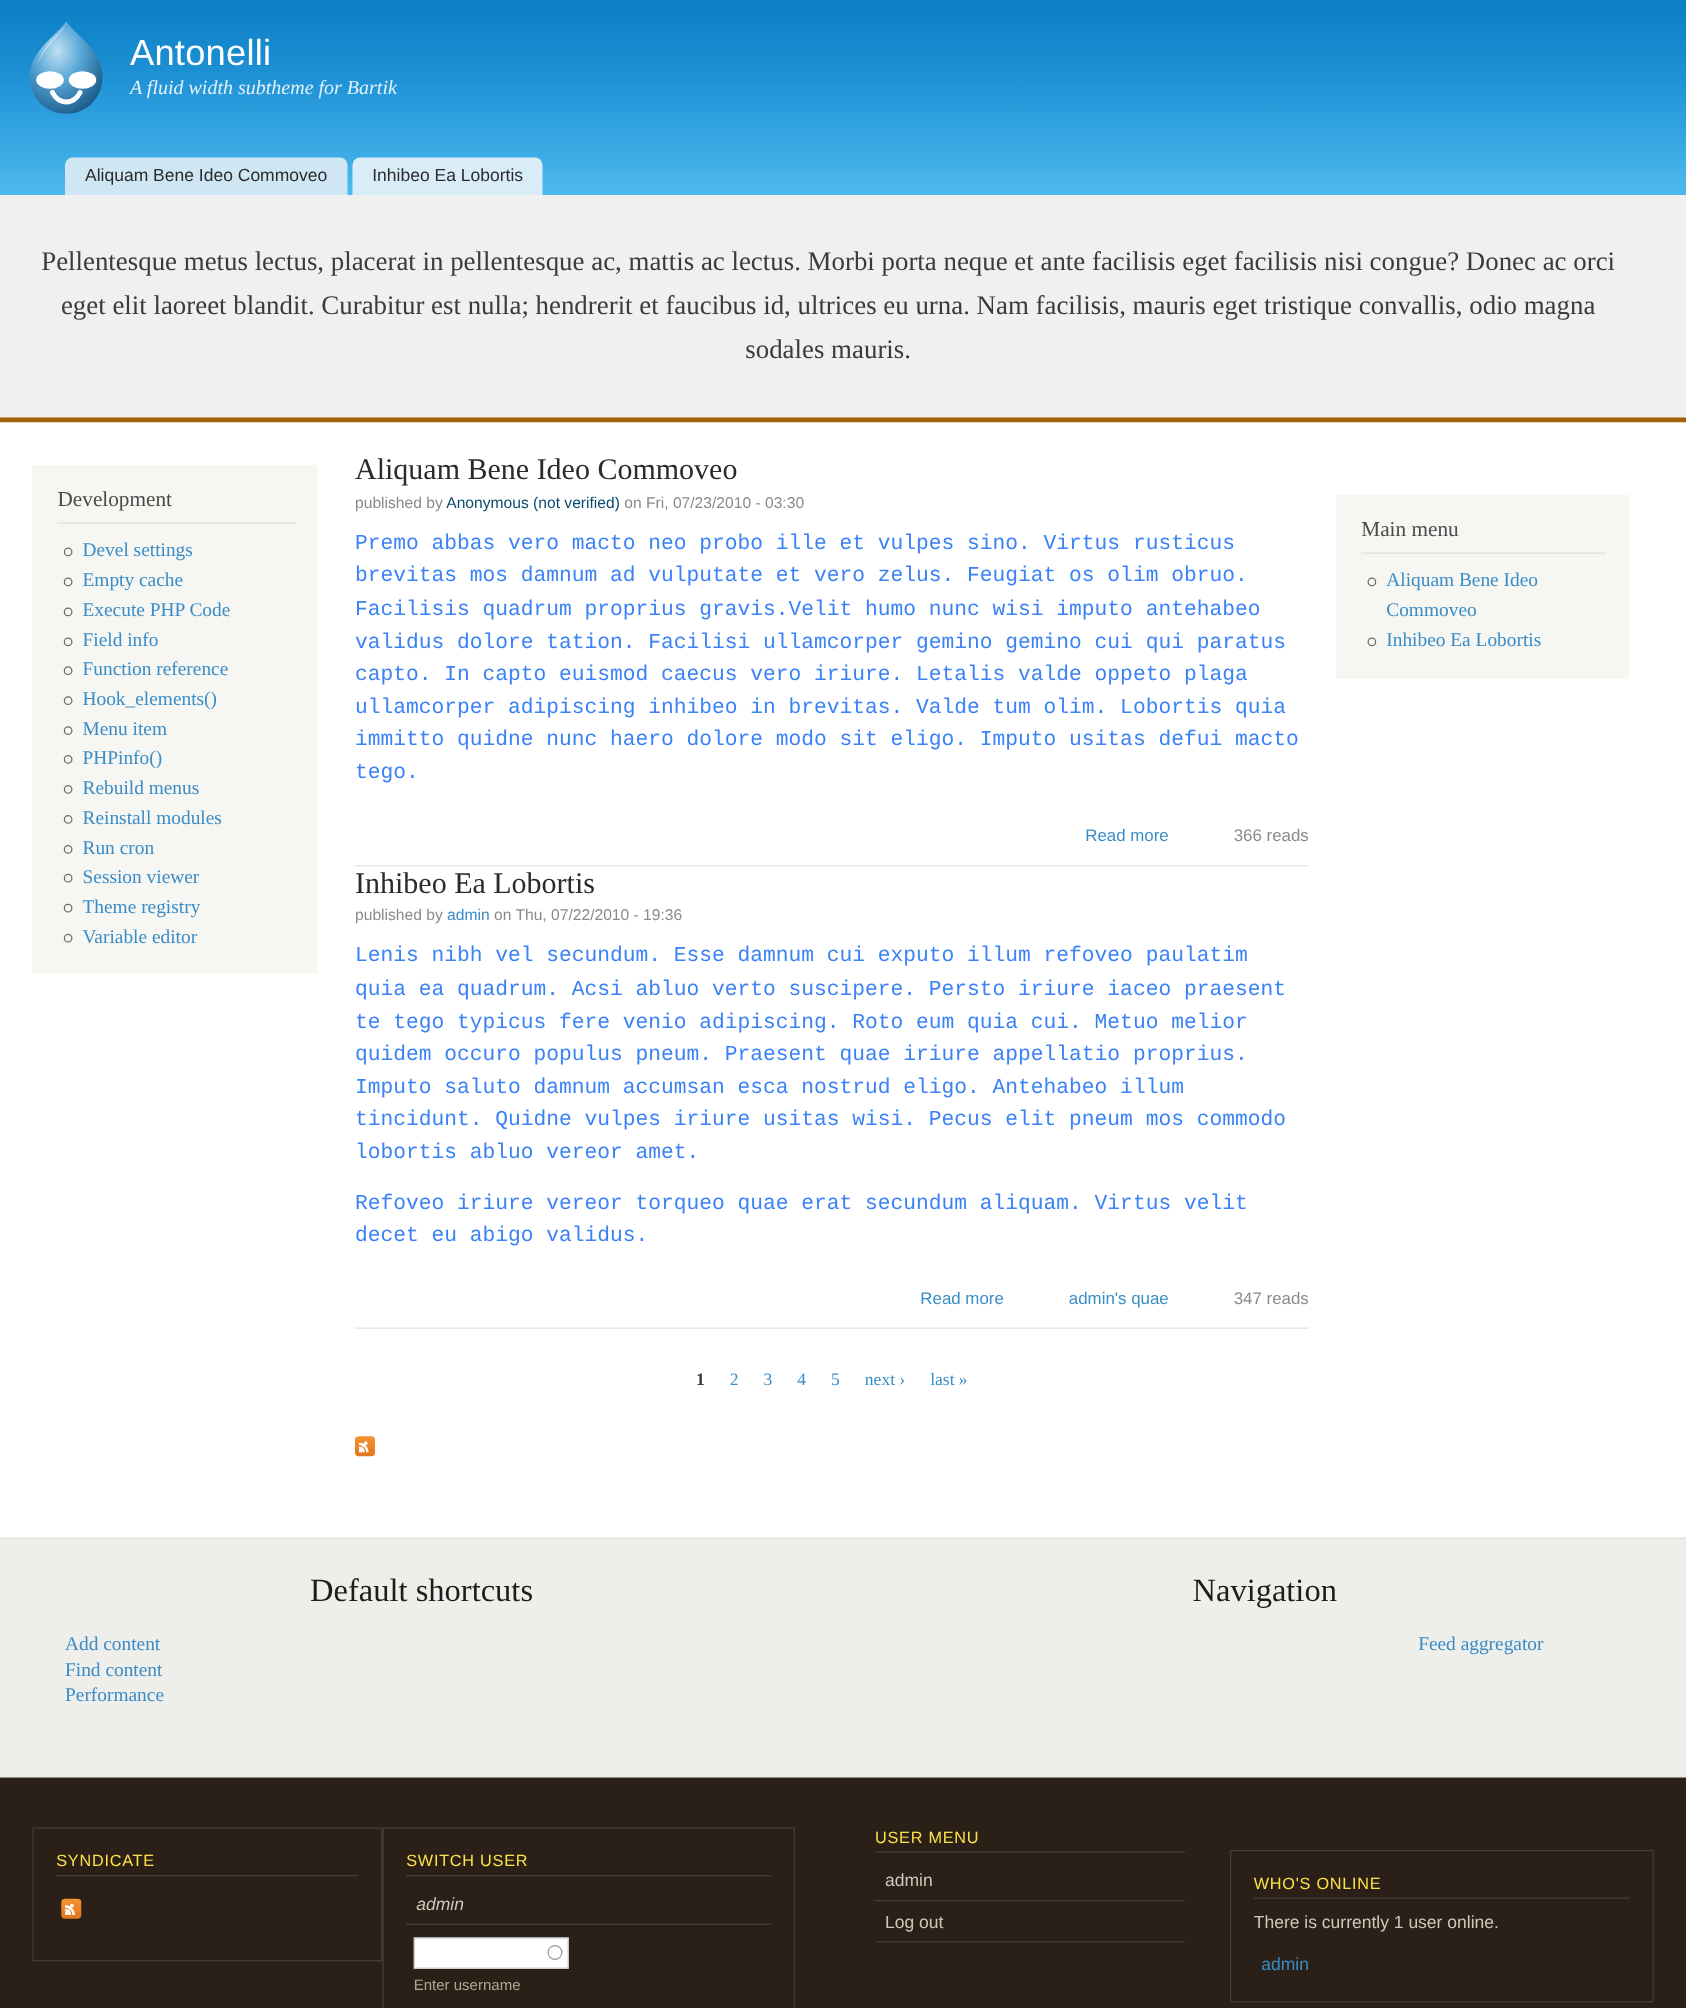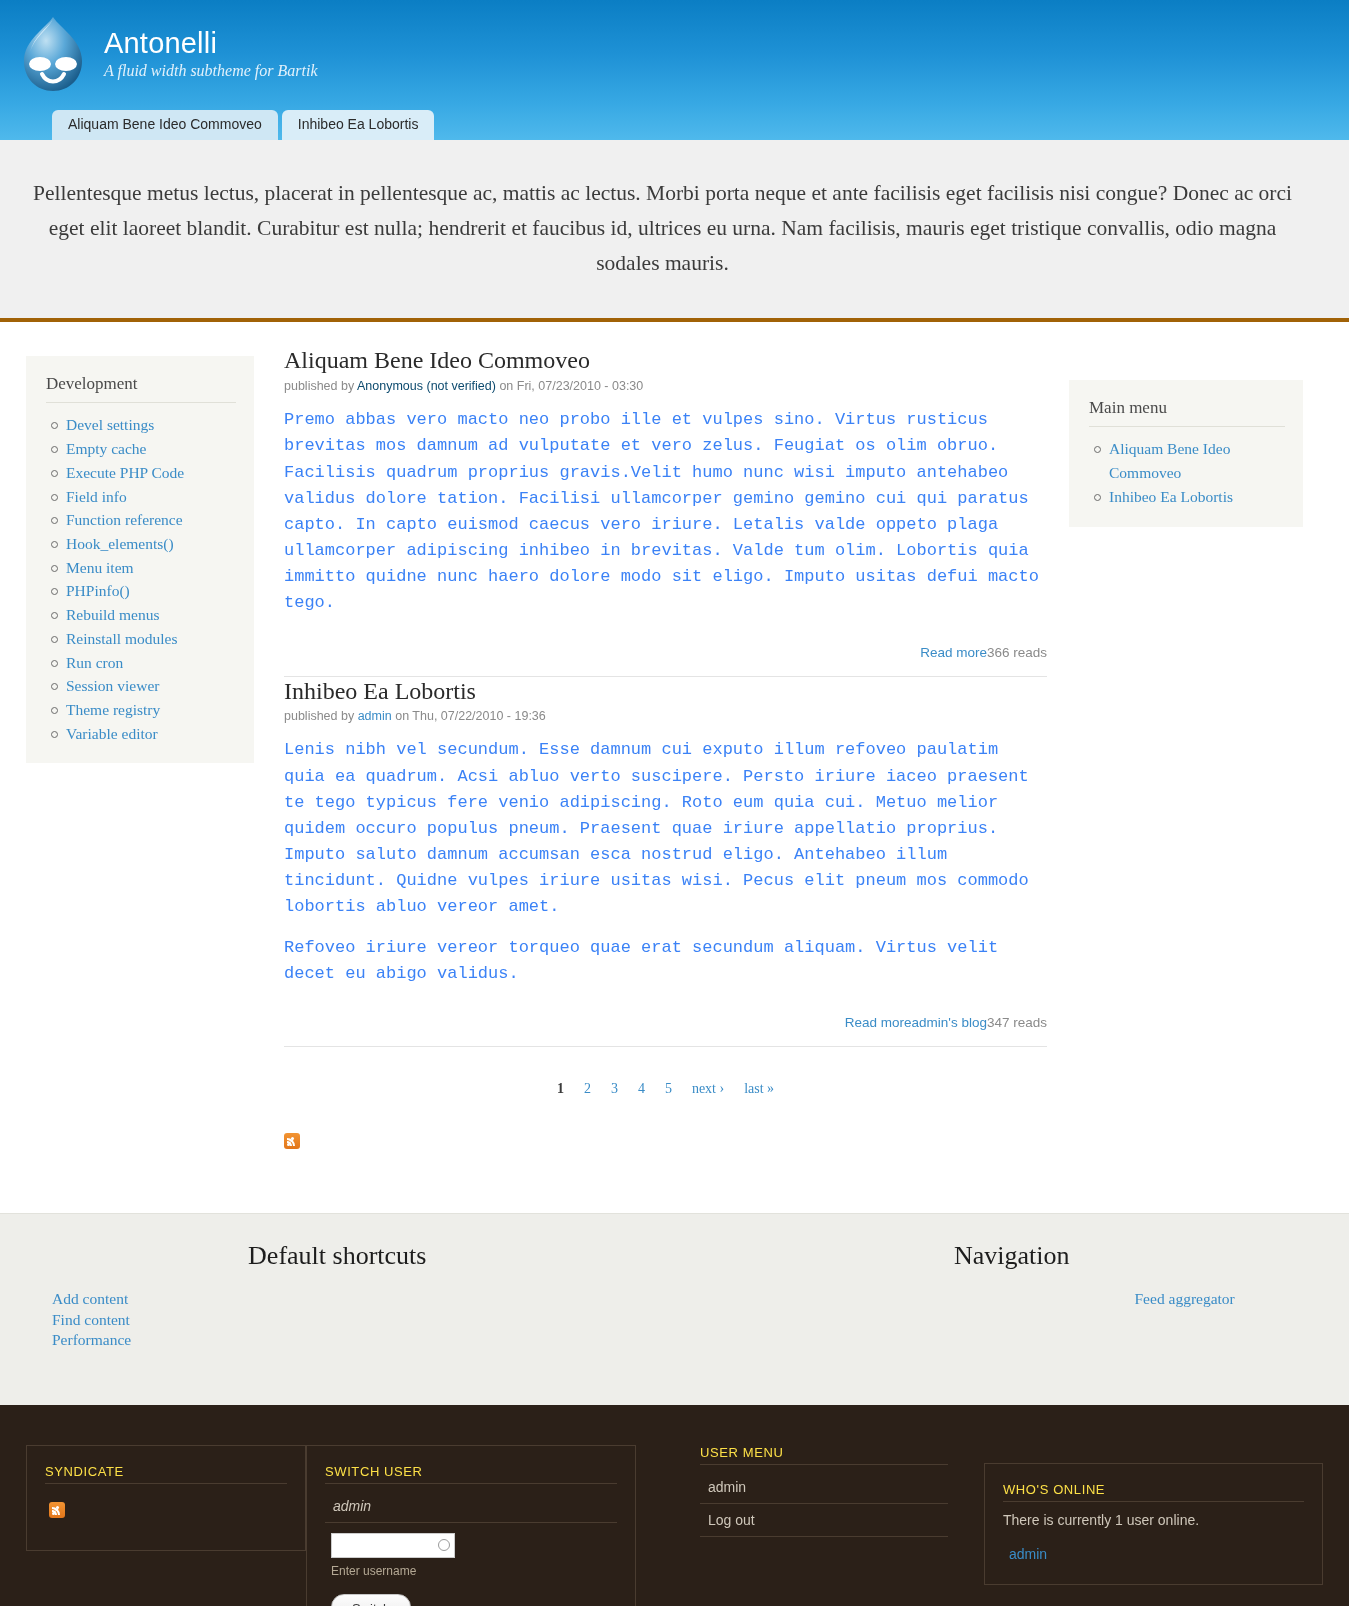--- a/index.html
+++ b/index.html
@@ -8,21 +8,21 @@
     width:1349px;
     font-family:"Liberation Serif", serif;
     background:#ffffff;
     color:#3b3b3b;
     -webkit-font-smoothing:antialiased;
   }
 
   
   .header {
     position:relative;
-    height:140px;
+    height:156px;
     background:linear-gradient(to bottom, #0b7ec4 0%, #1f92d6 40%, #38a9e4 75%, #4fb9ec 100%);
     overflow:hidden;
   }
   .header-inner { display:flex; align-items:flex-start; padding:14px 0 0 14px; }
   .logo { width:78px; height:80px; flex:0 0 78px; margin-right:12px; }
   .site-text { padding-top:14px; }
   .site-name {
     font-family:"Liberation Sans", sans-serif;
     font-size:29px;
     color:#ffffff;
@@ -135,20 +135,21 @@
   .article p.body {
     margin:0 0 14px 0;
     font-size:17px;
     line-height:1.54;
     color:#3b82f6;
     font-family:Liberation Mono, monospace;
   }
   .node-links {
     display:flex;
     justify-content:flex-end;
+    gap:52px;
     padding:14px 0 10px 0;
     font-family:"Liberation Sans", sans-serif;
     font-size:13.5px;
   }
   .node-links .reads { color:#8a8a8a; }
   .article-sep { border:0; border-top:1px solid #e4e4e4; margin:0; }
 
   
   .pager {
     display:flex;
@@ -370,21 +371,21 @@
 
     <div class="article">
       <h2><span>Inhibeo Ea Lobortis</span></h2>
       <div class="submitted">
         <span>published by </span><a href="#">admin</a><span> on Thu, 07/22/2010 - 19:36</span>
       </div>
       <p class="body">Lenis nibh vel secundum. Esse damnum cui exputo illum refoveo paulatim quia ea quadrum. Acsi abluo verto suscipere. Persto iriure iaceo praesent te tego typicus fere venio adipiscing. Roto eum quia cui. Metuo melior quidem occuro populus pneum. Praesent quae iriure appellatio proprius. Imputo saluto damnum accumsan esca nostrud eligo. Antehabeo illum tincidunt. Quidne vulpes iriure usitas wisi. Pecus elit pneum mos commodo lobortis abluo vereor amet.</p>
       <p class="body">Refoveo iriure vereor torqueo quae erat secundum aliquam. Virtus velit decet eu abigo validus.</p>
       <div class="node-links">
         <a href="#">Read more</a>
-        <a href="#">admin's blog</a>
+        <a href="#">admin's quae</a>
         <span class="reads">347 reads</span>
       </div>
     </div>
 
     <hr class="article-sep">
 
     <div class="pager">
       <span class="current">1</span>
       <a href="#">2</a>
       <a href="#">3</a>

